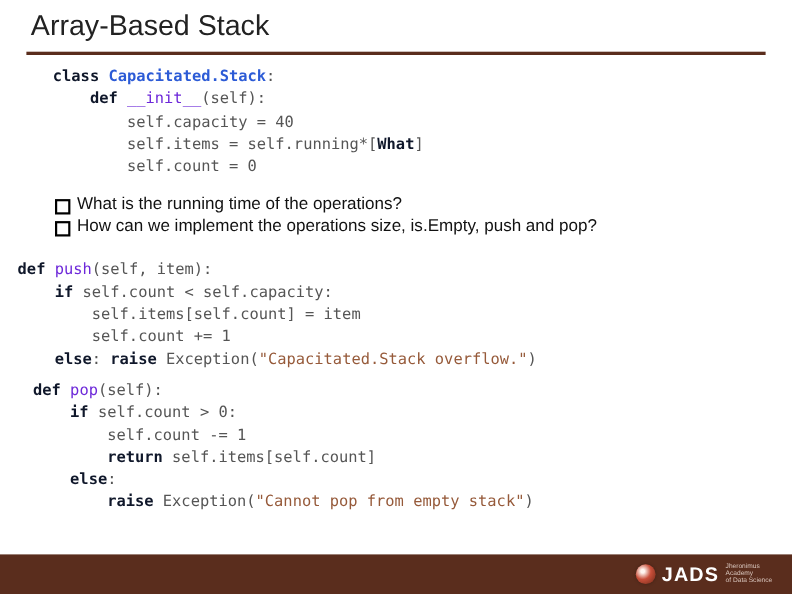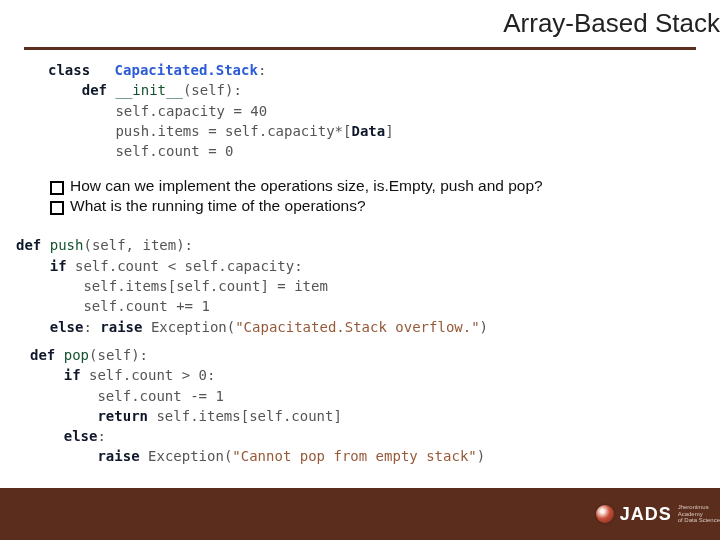--- a/index.html
+++ b/index.html
@@ -11,41 +11,40 @@
     position: relative;
     overflow: hidden;
   }
   .slide {
     width: 720px;
     height: 540px;
     position: relative;
     background: #fff;
   }
   .title {
-    padding: 8px 0 4px 44px;
+    padding: 8px 0 4px 28px;
     font-size: 26px;
     font-weight: 400;
     color: #222;
-    text-align: right;
   }
   .title-rule {
     margin: 4px 24px 10px 24px;
     border: none;
     border-top: 3px solid #5a2d1d;
   }
   .code {
     font-family: Consolas, Menlo, monospace;
     font-size: 14px;
     line-height: 1.45;
     white-space: pre;
     color: #555;
   }
   .kw { color: #0f172a; font-weight: bold; }
-  .cls { color: #2c5bd6; font-weight: bold; margin-left: 16px; }
-  .fn { color: #14532d; text-align: right; }
+  .cls { color: #2c5bd6; font-weight: bold; }
+  .fn { color: #6d28d9; text-align: right; }
   .str { color: #965a3a; }
   .codeblock1 {
     padding-left: 48px;
     margin-bottom: 8px;
   }
   .bullets {
     padding: 8px 0 8px 50px;
   }
   .bullets li {
     list-style: none;
@@ -71,25 +70,26 @@
     padding-left: 30px;
     margin-top: 4px;
     margin-bottom: 6px;
   }
   .col { flex: 0 0 auto; }
   .codeblock3 { padding-left: 16px; margin-bottom: 8px; }
   .codeblock4 { padding-left: 30px; }
   .footer {
     position: absolute;
     left: 0; right: 0; bottom: 0;
-    height: 52px;
+    height: 36px;
     background: #5a2d1d;
     display: flex;
     align-items: center;
     justify-content: flex-end;
+    padding-right: 18px;
   }
   .logo {
     display: flex;
     align-items: center;
     gap: 6px;
     color: #fff;
   }
   .logo-main {
     font-family: Arial, sans-serif;
     font-weight: 700;
@@ -112,26 +112,26 @@
 <body>
 
 <div class="slide">
 
   <div class="title">Array-Based Stack</div>
   <hr class="title-rule">
 
   <div class="code codeblock1"><span class="kw">class</span> <span class="cls">Capacitated.Stack</span><span>:</span>
     <span class="kw">def</span> <span class="fn">__init__</span><span>(self):</span>
         <span>self.capacity = 40</span>
-        <span>push.items = self.capacity*[</span><span class="kw">Data</span><span>]</span>
+        <span>self.items = self.running*[</span><span class="kw">What</span><span>]</span>
         <span>self.count = 0</span></div>
 
   <ul class="bullets">
+    <li>What is the running time of the operations?</li>
     <li>How can we implement the operations size, is.Empty, push and pop?</li>
-    <li>What is the running time of the operations?</li>
   </ul>
 
   <div class="row2">
 
   </div>
 
   <div class="code codeblock3"><span class="kw">def</span> <span class="fn">push</span><span>(self, item):</span>
     <span class="kw">if</span><span> self.count &lt; self.capacity:</span>
         <span>self.items[self.count] = item</span>
         <span>self.count += 1</span>

